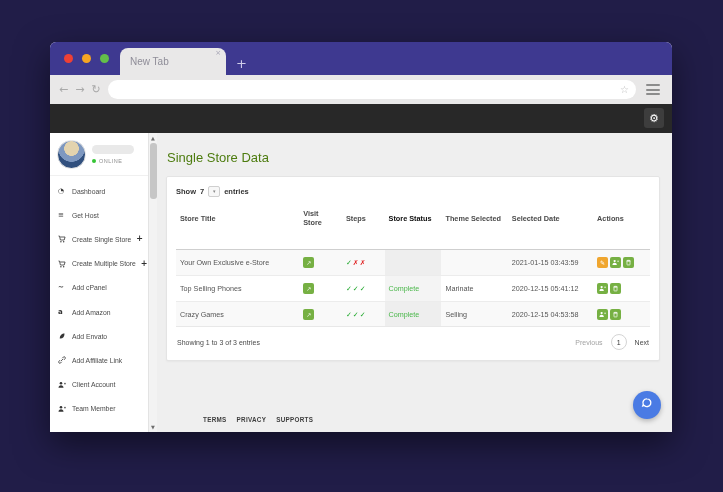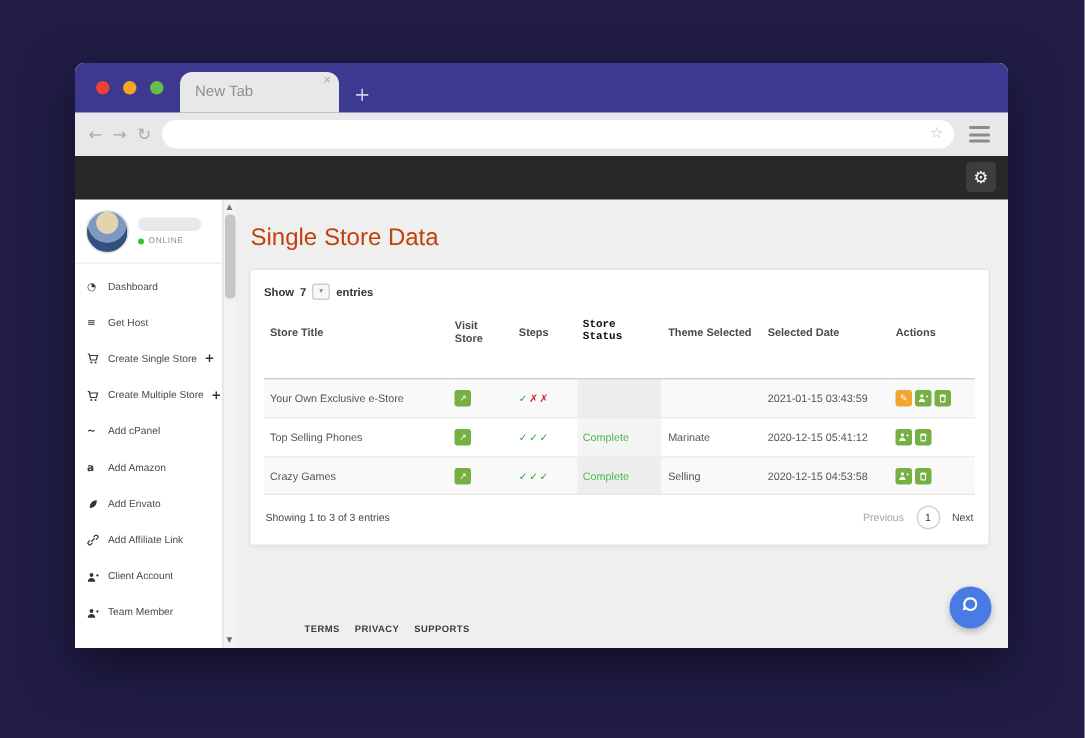--- a/index.html
+++ b/index.html
@@ -79,21 +79,21 @@
 
   .side-scroll {
     width:9px; flex:0 0 9px; background:#f3f3f3;
     border-left:1px solid #e3e3e3; display:flex; flex-direction:column; align-items:center;
   }
   .scroll-arrow { font-size:5px; color:#6e6e6e; line-height:10px; }
   .scroll-thumb { width:7px; height:56px; background:#c6c6c6; border-radius:3px; }
   .scroll-space { flex:1; }
 
   .main { flex:1; position:relative; padding:14px 12px 0 9px; min-width:0; }
-  .page-title { font-size:16px; color:#c2410c; margin:3px 0 11px 1px; font-weight:normal; }
+  .page-title { font-size:13px; color:#4d7c0f; margin:3px 0 11px 1px; font-weight:normal; }
 
   .card {
     background:#fff; border:1px solid #e4e4e4; border-radius:2px;
     box-shadow:0 1px 2px rgba(0,0,0,.04); padding:9px 9px 4px 9px;
   }
   .controls { display:flex; justify-content:space-between; align-items:center; margin-bottom:7px; }
   .show-group { display:flex; align-items:center; gap:4px; font-size:7.5px; font-weight:bold; color:#333; }
   .len-select {
     width:12px; height:11px; border:1px solid #cfcfcf; border-radius:2px; background:#f7f7f7;
     display:flex; align-items:center; justify-content:center; font-size:5px; color:#888; line-height:1;
@@ -108,21 +108,21 @@
   table { width:100%; border-collapse:collapse; table-layout:fixed; }
   th {
     text-align:left; font-size:7.3px; color:#4a4a4a; font-weight:bold;
     padding:5px 4px 22px 4px; border-bottom:1px solid #cfcfcf;
   }
   th.sorted { color:#0d0d0d; }
   td { font-size:7.2px; color:#555; padding:7px 4px; border-top:1px solid #ececec; }
   tr.striped td { background:#f9f9f9; }
   td.col-status { background:rgba(0,0,0,.045); }
   tr.striped td.col-status { background:rgba(0,0,0,.065); }
-  .c-title{width:26%;} .c-visit{width:9%;} .c-steps{width:9%;} .c-status{width:12%;font-family:Liberation Mono, monospace;}
+  .c-title{width:26%;} .c-visit{width:9%;} .c-steps{width:9%;} .c-status{width:12%;}
   .c-theme{width:14%;} .c-date{width:18%;} .c-act{width:12%;}
 
   .mini-btn {
     width:11px; height:11px; border-radius:2px; display:inline-flex;
     align-items:center; justify-content:center; color:#fff; font-size:6px; line-height:1;
     vertical-align:middle;
   }
   .btn-green { background:#76b043; }
   .btn-orange { background:#f0a62f; }
   .mini-btn svg { width:7px; height:7px; }

